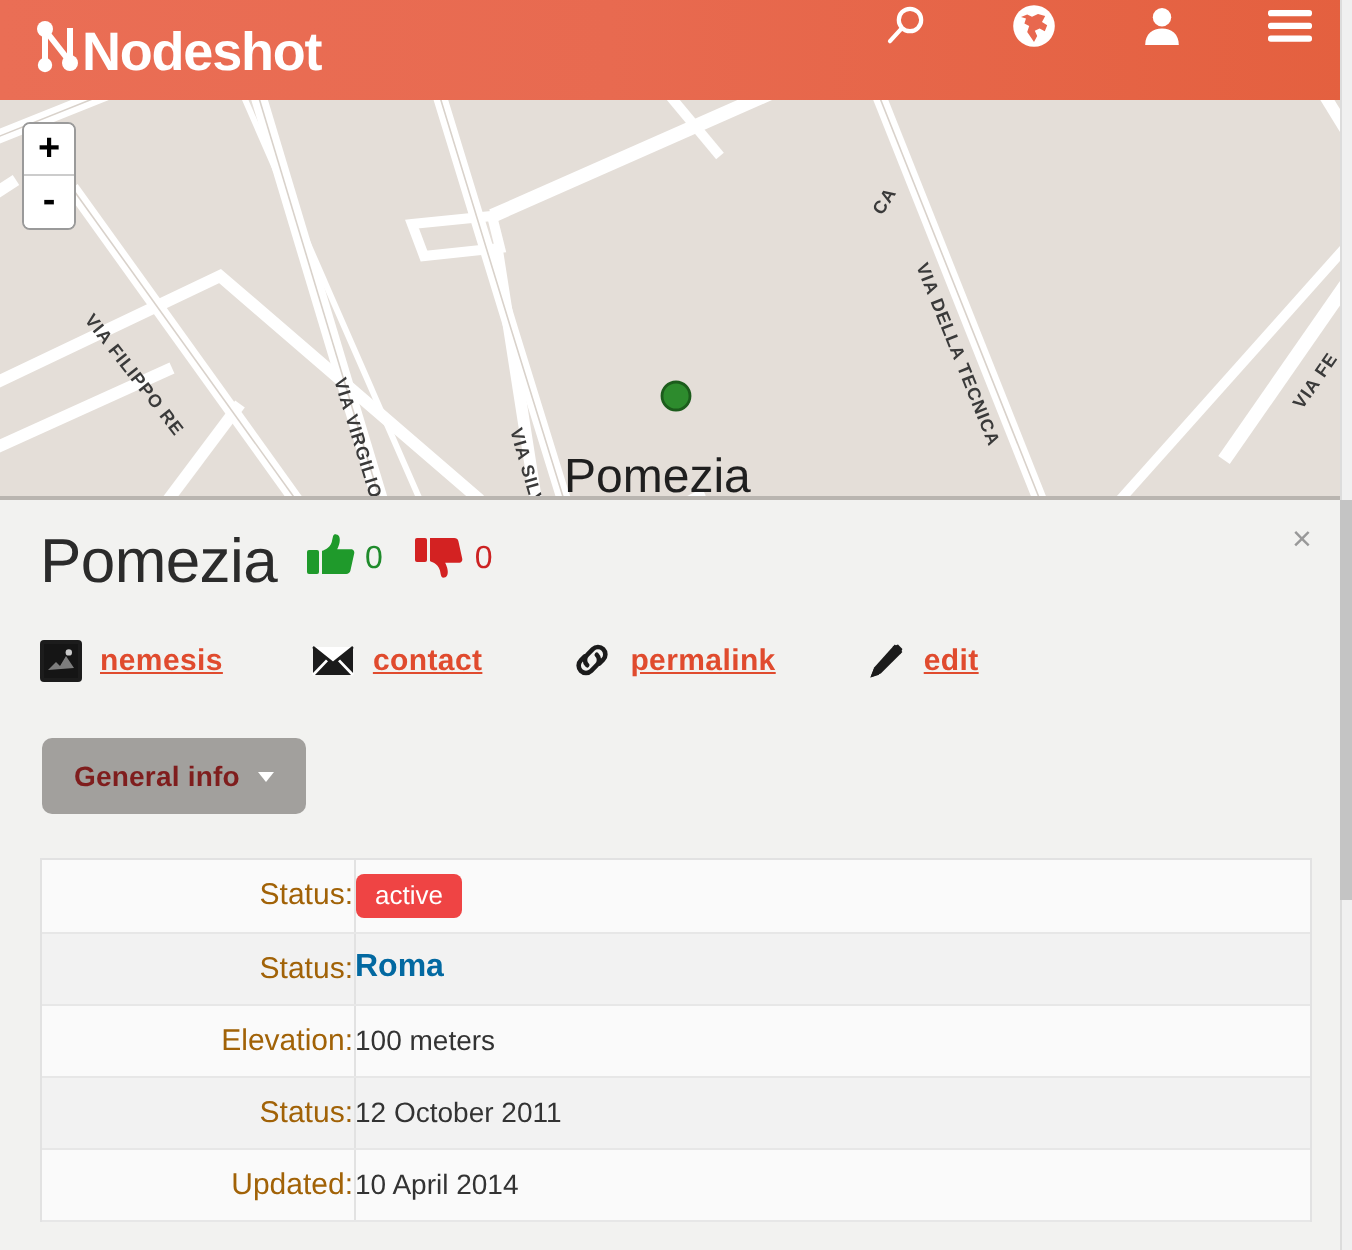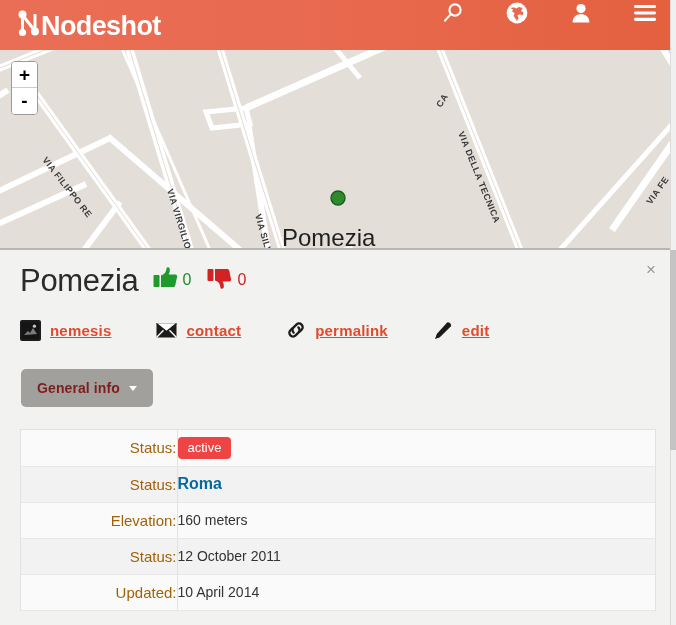--- a/index.html
+++ b/index.html
@@ -438,21 +438,21 @@
           <tr class="odd">
             <td class="lbl">Status:</td>
             <td class="val"><span class="badge-active">active</span></td>
           </tr>
           <tr class="even">
             <td class="lbl">Status:</td>
             <td class="val"><a class="tbl-link">Roma</a></td>
           </tr>
           <tr class="odd">
             <td class="lbl">Elevation:</td>
-            <td class="val">160 meters</td>
+            <td class="val">100 meters</td>
           </tr>
           <tr class="even">
             <td class="lbl">Status:</td>
             <td class="val">12 October 2011</td>
           </tr>
           <tr class="odd">
             <td class="lbl">Updated:</td>
             <td class="val">10 April 2014</td>
           </tr>
         </tbody>

